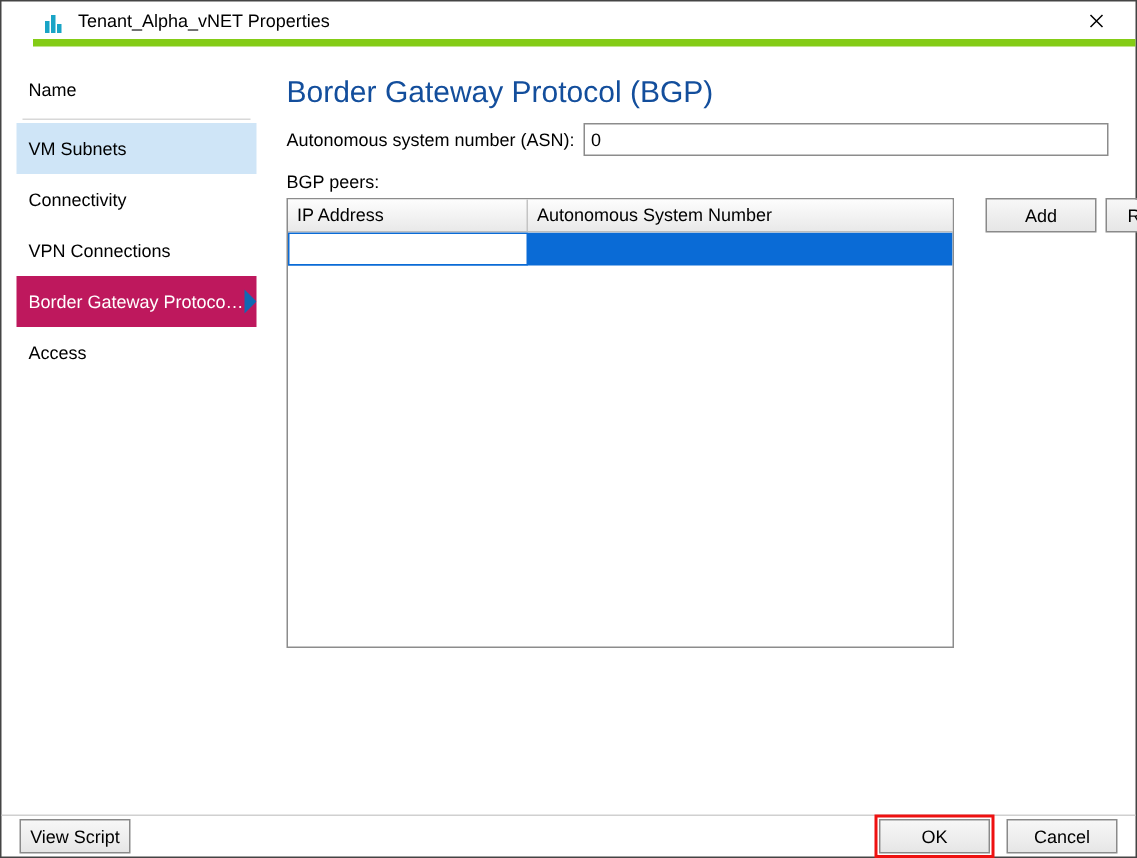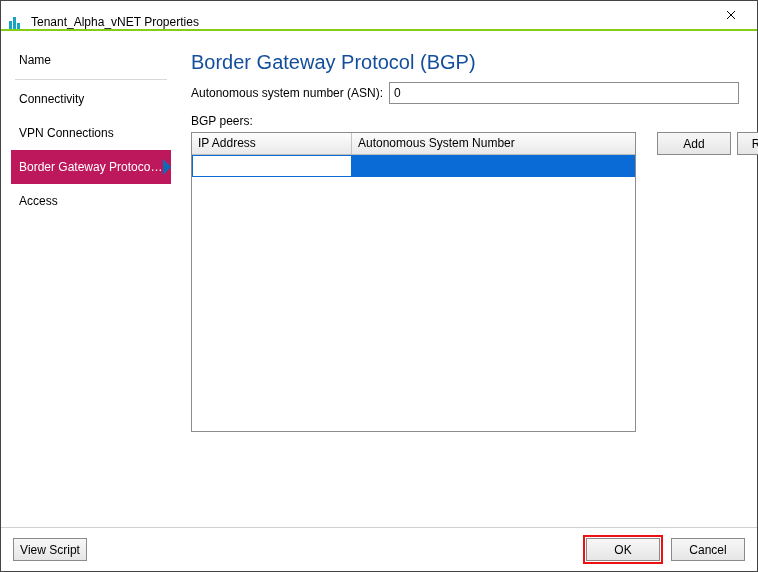--- a/index.html
+++ b/index.html
@@ -11,23 +11,24 @@
     background: #fff;
   }
   .window {
     width: 758px; height: 572px;
     border: 1px solid #444;
     display: flex; flex-direction: column;
     position: relative;
   }
   .titlebar {
     height: 30px;
-    display: flex; align-items: flex-end;
+    display: flex; align-items: center;
     padding: 0 6px 0 8px;
-    border-bottom: 2px solid #84cc16;
+    border-bottom: 5px solid #84cc16;
+    margin-left: 21px;
   }
   .titlebar .app-icon {
     width: 16px; height: 16px; margin-right: 6px;
     display: inline-flex; align-items: flex-end; gap: 1px;
   }
   .titlebar .app-icon .bar { width: 3px; background: #19a4c6; }
   .titlebar .app-icon .b1 { height: 8px; }
   .titlebar .app-icon .b2 { height: 12px; }
   .titlebar .app-icon .b3 { height: 6px; }
   .titlebar .title { flex: 1; }
@@ -139,21 +140,21 @@
   .btn {
     height: 23px;
     border: 1px solid #8a8a8a;
     background: linear-gradient(#f7f7f7, #e6e6e6);
     font: inherit; cursor: pointer;
     padding: 0 6px;
     min-width: 74px;
   }
 
   .footer {
-    height: 44px;
+    height: 28px;
     border-top: 1px solid #d0d0d0;
     display: flex; align-items: center;
     padding: 0 12px;
     gap: 8px;
   }
   .footer .spacer { flex: 1; }
   .ok-wrap {
     border: 2px solid #e11; padding: 1px;
   }
 </style>
@@ -174,20 +175,21 @@
           <path d="M1 1 L9 9 M9 1 L1 9" stroke="currentColor" stroke-width="1"></path>
         </svg>
     </div>
   </div>
 
   <div class="body">
 
     <div class="sidebar">
       <div class="side-head">Name</div>
       <hr class="side-sep">
+      <div class="side-item highlight">VM Subnets</div>
       <div class="side-item">Connectivity</div>
       <div class="side-item">VPN Connections</div>
       <div class="side-item selected">Border Gateway Protocol...</div>
       <div class="side-item">Access</div>
     </div>
 
     <div class="main">
       <h1>Border Gateway Protocol (BGP)</h1>
 
       <div class="field-row">

